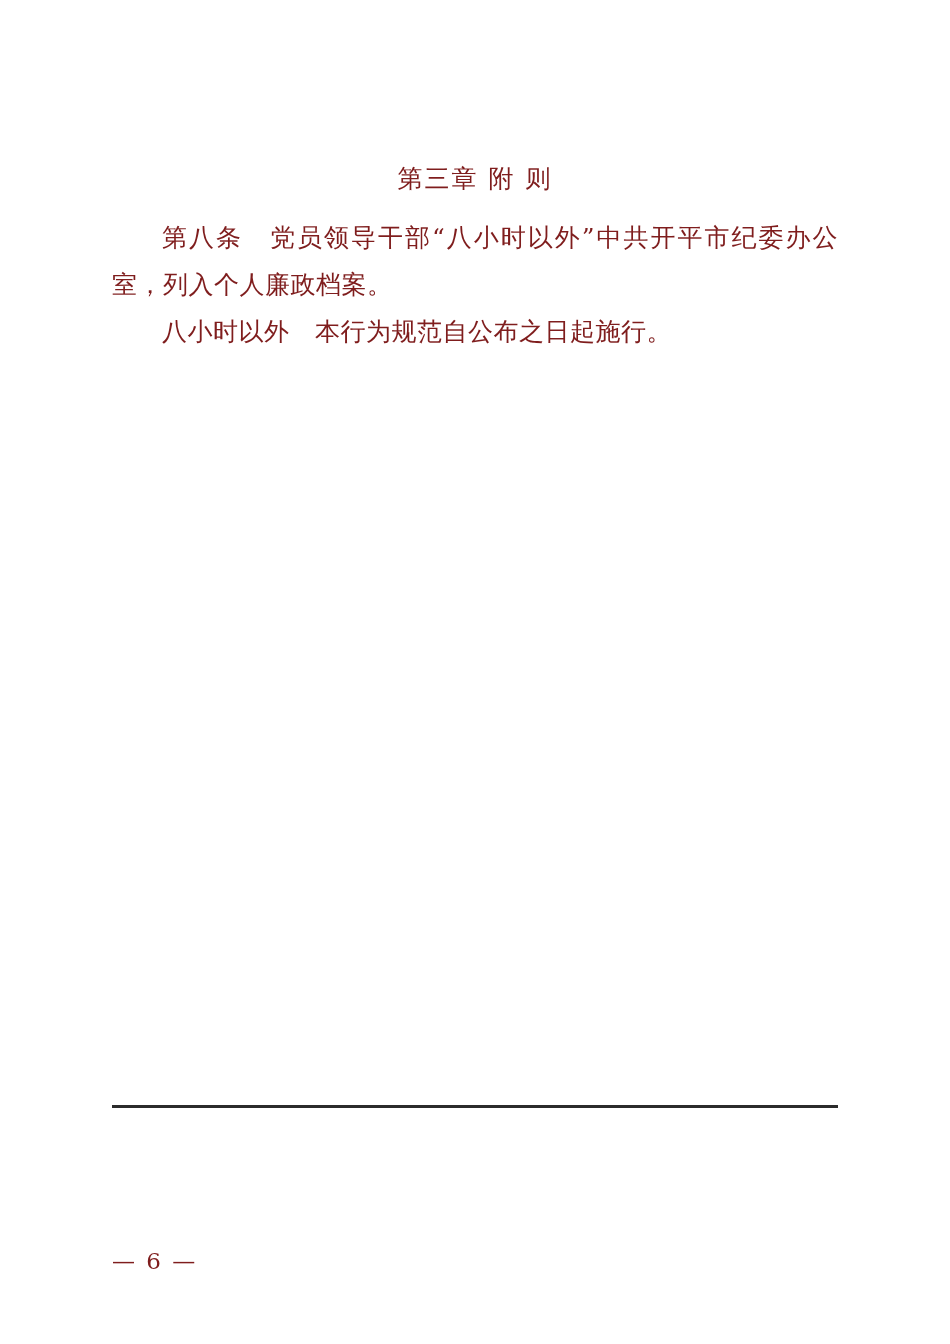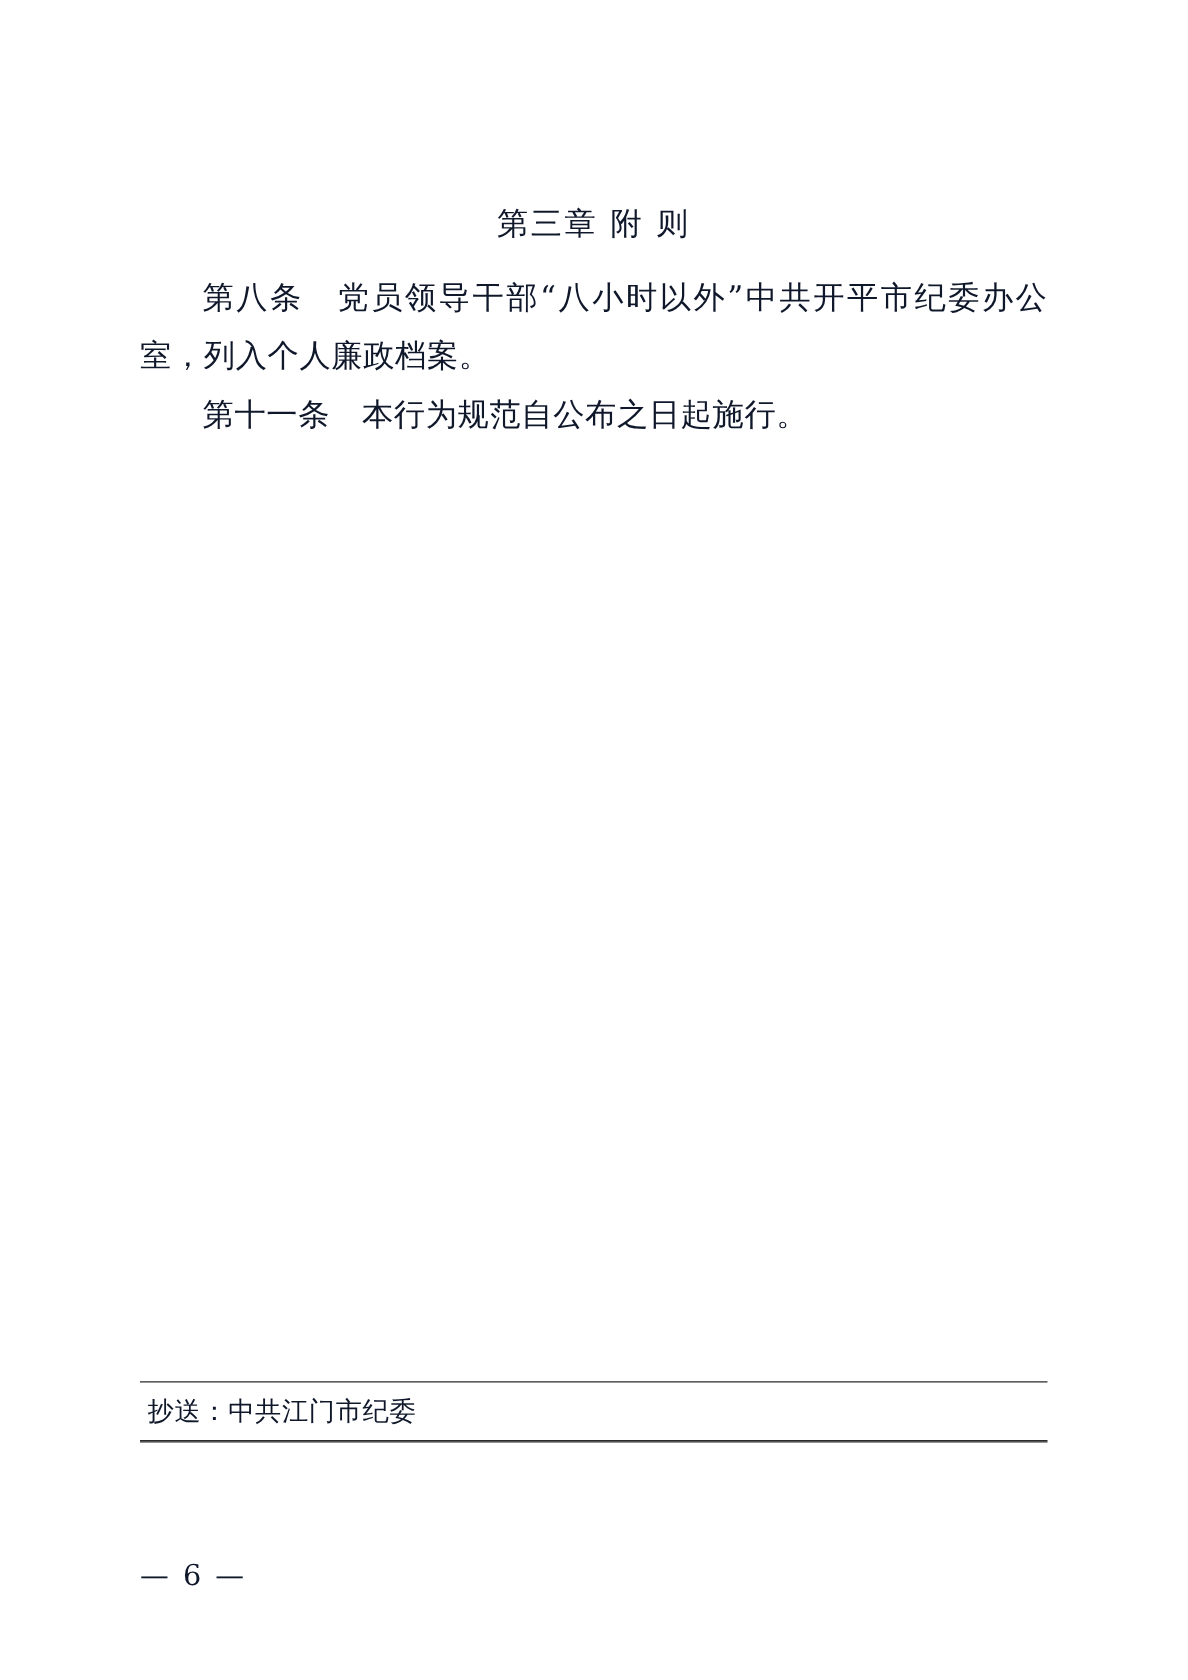--- a/index.html
+++ b/index.html
@@ -7,21 +7,21 @@
     padding: 0;
     background: #ffffff;
   }
   .page {
     position: relative;
     width: 950px;
     height: 1344px;
     background: #ffffff;
     box-sizing: border-box;
     font-family: "DejaVu Serif", "Liberation Serif", serif;
-    color: #0f172a;
+    color: #7f1d1d;
     overflow: hidden;
   }
   .content {
     position: absolute;
     left: 112px;
     top: 160px;
     width: 726px;
   }
   .chapter-title {
     text-align: center;
@@ -75,27 +75,24 @@
 </style>
 </head>
 <body>
 
 <div class="page">
 
   <div class="content">
     <h2 class="chapter-title">第三章  附  则</h2>
 
     <p class="para">第八条　党员领导干部“八小时以外”中共开平市纪委办公室，列入个人廉政档案。</p>
-    <p class="para">第十一条　本行为规范自公布之日起施行。</p>
+    <p class="para">八小时以外　本行为规范自公布之日起施行。</p>
   </div>
 
   <div class="footer">
     <hr class="rule">
-    <div class="footer-row single">
-      <span>抄送：中共江门市纪委</span>
-    </div>
     <hr class="rule">
     <hr class="rule">
   </div>
 
   <div class="page-number">— 6 —</div>
 
 </div>
 
 </body></html>

